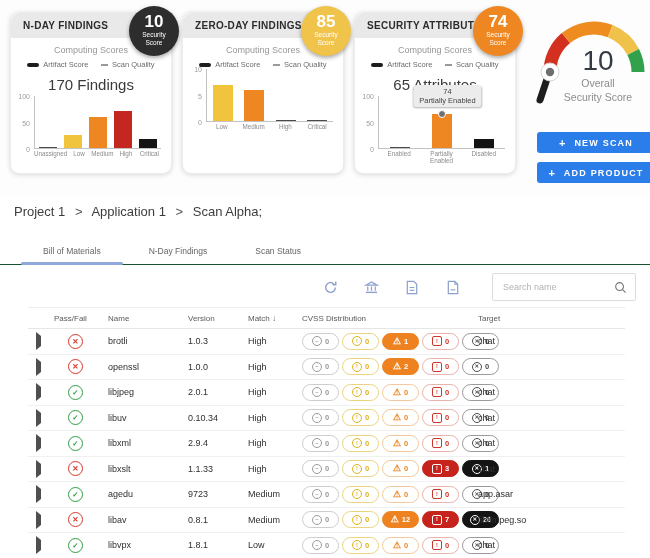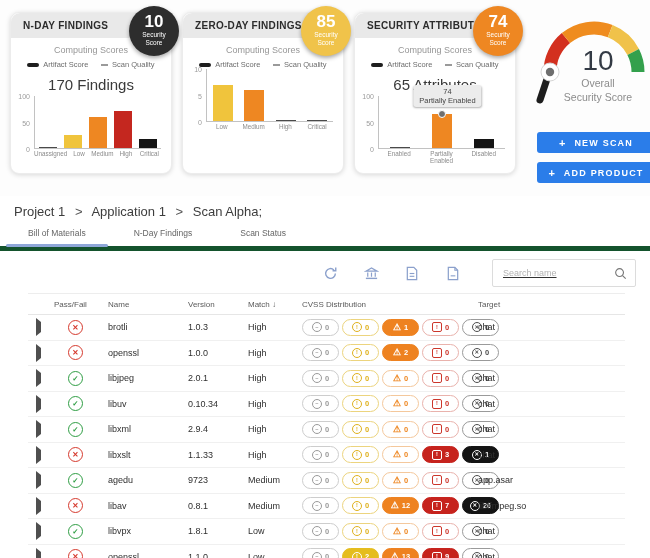--- a/index.html
+++ b/index.html
@@ -37,26 +37,26 @@
   
   .gauge-col{width:140px;text-align:center;padding-top:2px;flex:none;}
   .btn{display:flex;align-items:center;justify-content:center;gap:9px;width:118px;height:21px;
     color:#fff;font-size:9px;font-weight:bold;letter-spacing:1.2px;border:none;border-radius:3px;
     margin:0 auto 9px;cursor:pointer;font-family:"Liberation Sans",sans-serif;}
   .btn .plus{font-size:11px;font-weight:bold;letter-spacing:0;}
   .btn-wrap{margin-top:16px;}
   
   .breadcrumb{padding:8px 0 0 14px;font-size:13px;color:#3d3d3d;}
   .breadcrumb .sep{margin:0 6px;color:#555;}
-  .tabs{display:flex;padding-left:4px;margin-top:3px;border-bottom:5px solid #14532d;}
+  .tabs{display:flex;padding-left:19px;margin-top:21px;border-bottom:1px solid #14532d;}
   .tab{position:relative;font-size:8.5px;color:#666;padding:6px 24px 8px;cursor:pointer;}
   .tab.active::after{content:"";position:absolute;left:2px;right:2px;bottom:-1px;height:3px;
     background:#8fa7d9;border-radius:2px;}
   
-  .toolbar{display:flex;justify-content:flex-end;align-items:center;gap:25px;padding:8px 14px 6px;text-decoration:underline;}
+  .toolbar{display:flex;justify-content:flex-end;align-items:center;gap:25px;padding:8px 14px 6px;}
   .icon-btn{width:16px;height:16px;display:flex;align-items:center;justify-content:center;cursor:pointer;}
   .search{display:flex;align-items:center;border:1px solid #dcdcdc;border-radius:2px;width:126px;
     height:26px;padding:0 8px;margin-left:6px;background:#fff;}
   .search input{border:none;outline:none;font-size:9px;flex:1;color:#333;min-width:0;
     font-family:"Liberation Sans",sans-serif;}
   .search input::placeholder{color:#b3b3b3;}
   
   .table{margin:0 25px 0 28px;}
   .thead,.trow{display:grid;grid-template-columns:26px 54px 80px 60px 54px 176px 1fr;align-items:center;}
   .thead{font-size:8px;color:#5a5a5a;border-top:1px solid #ededed;border-bottom:1px solid #e6e6e6;

